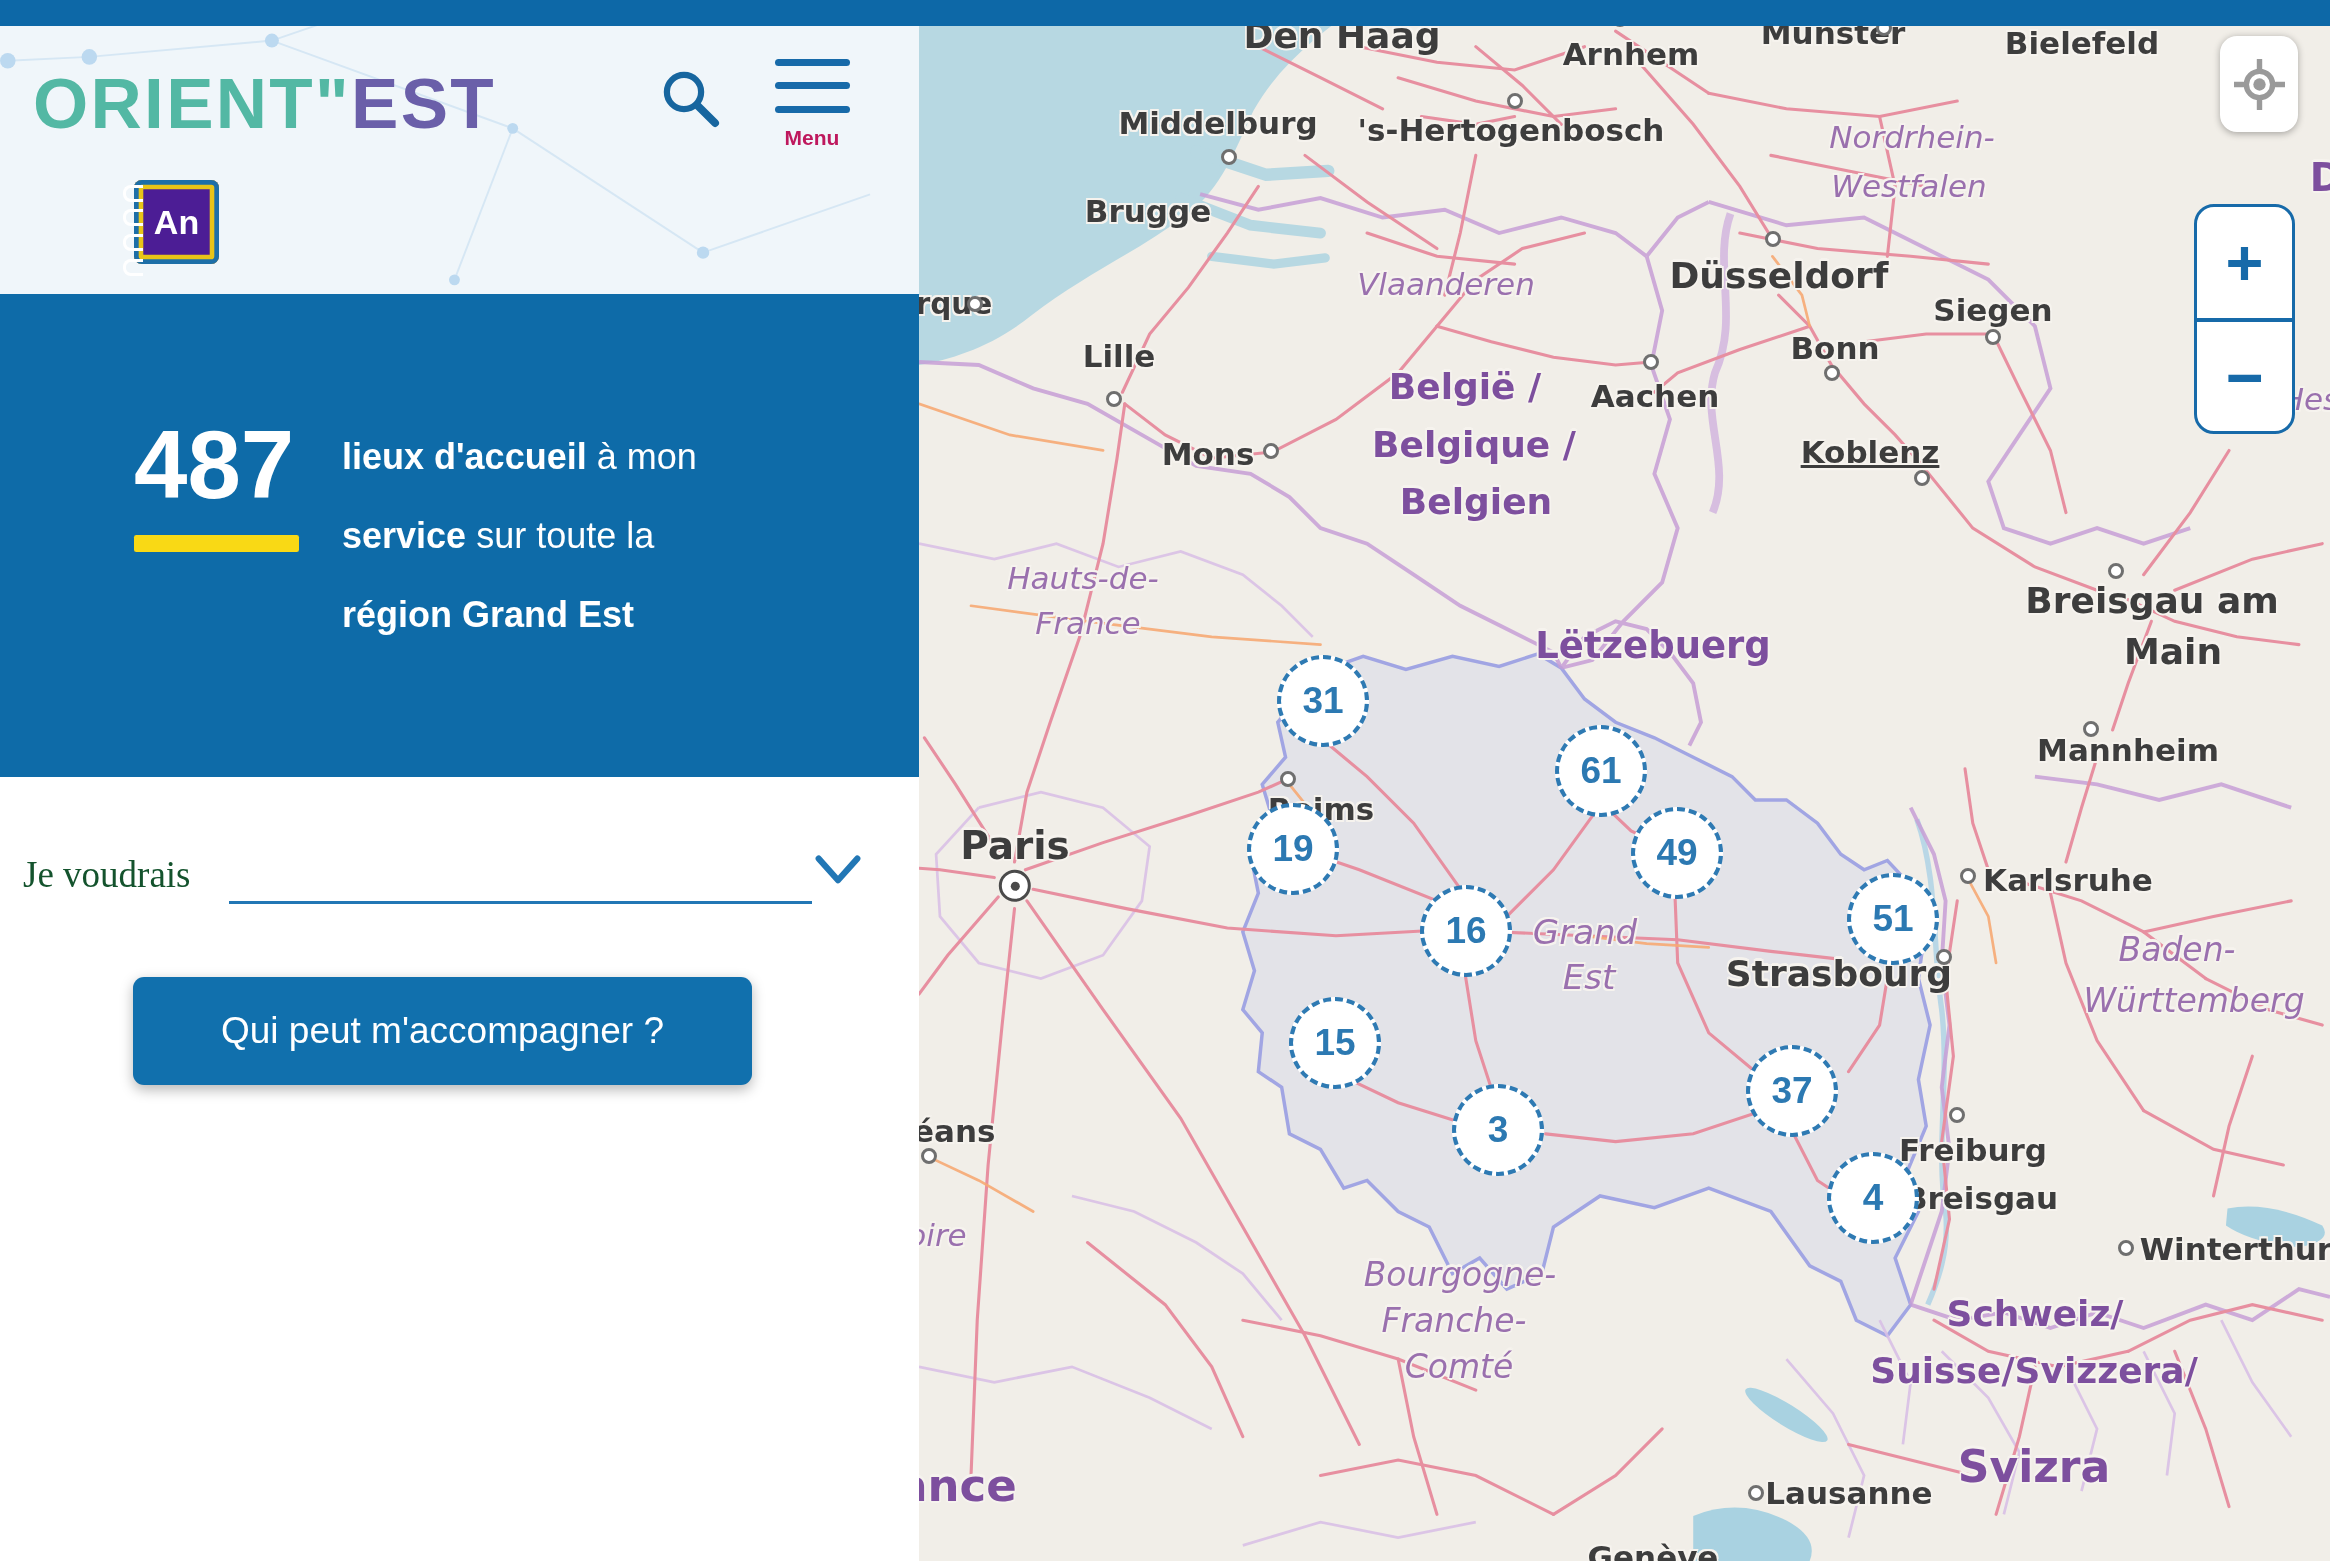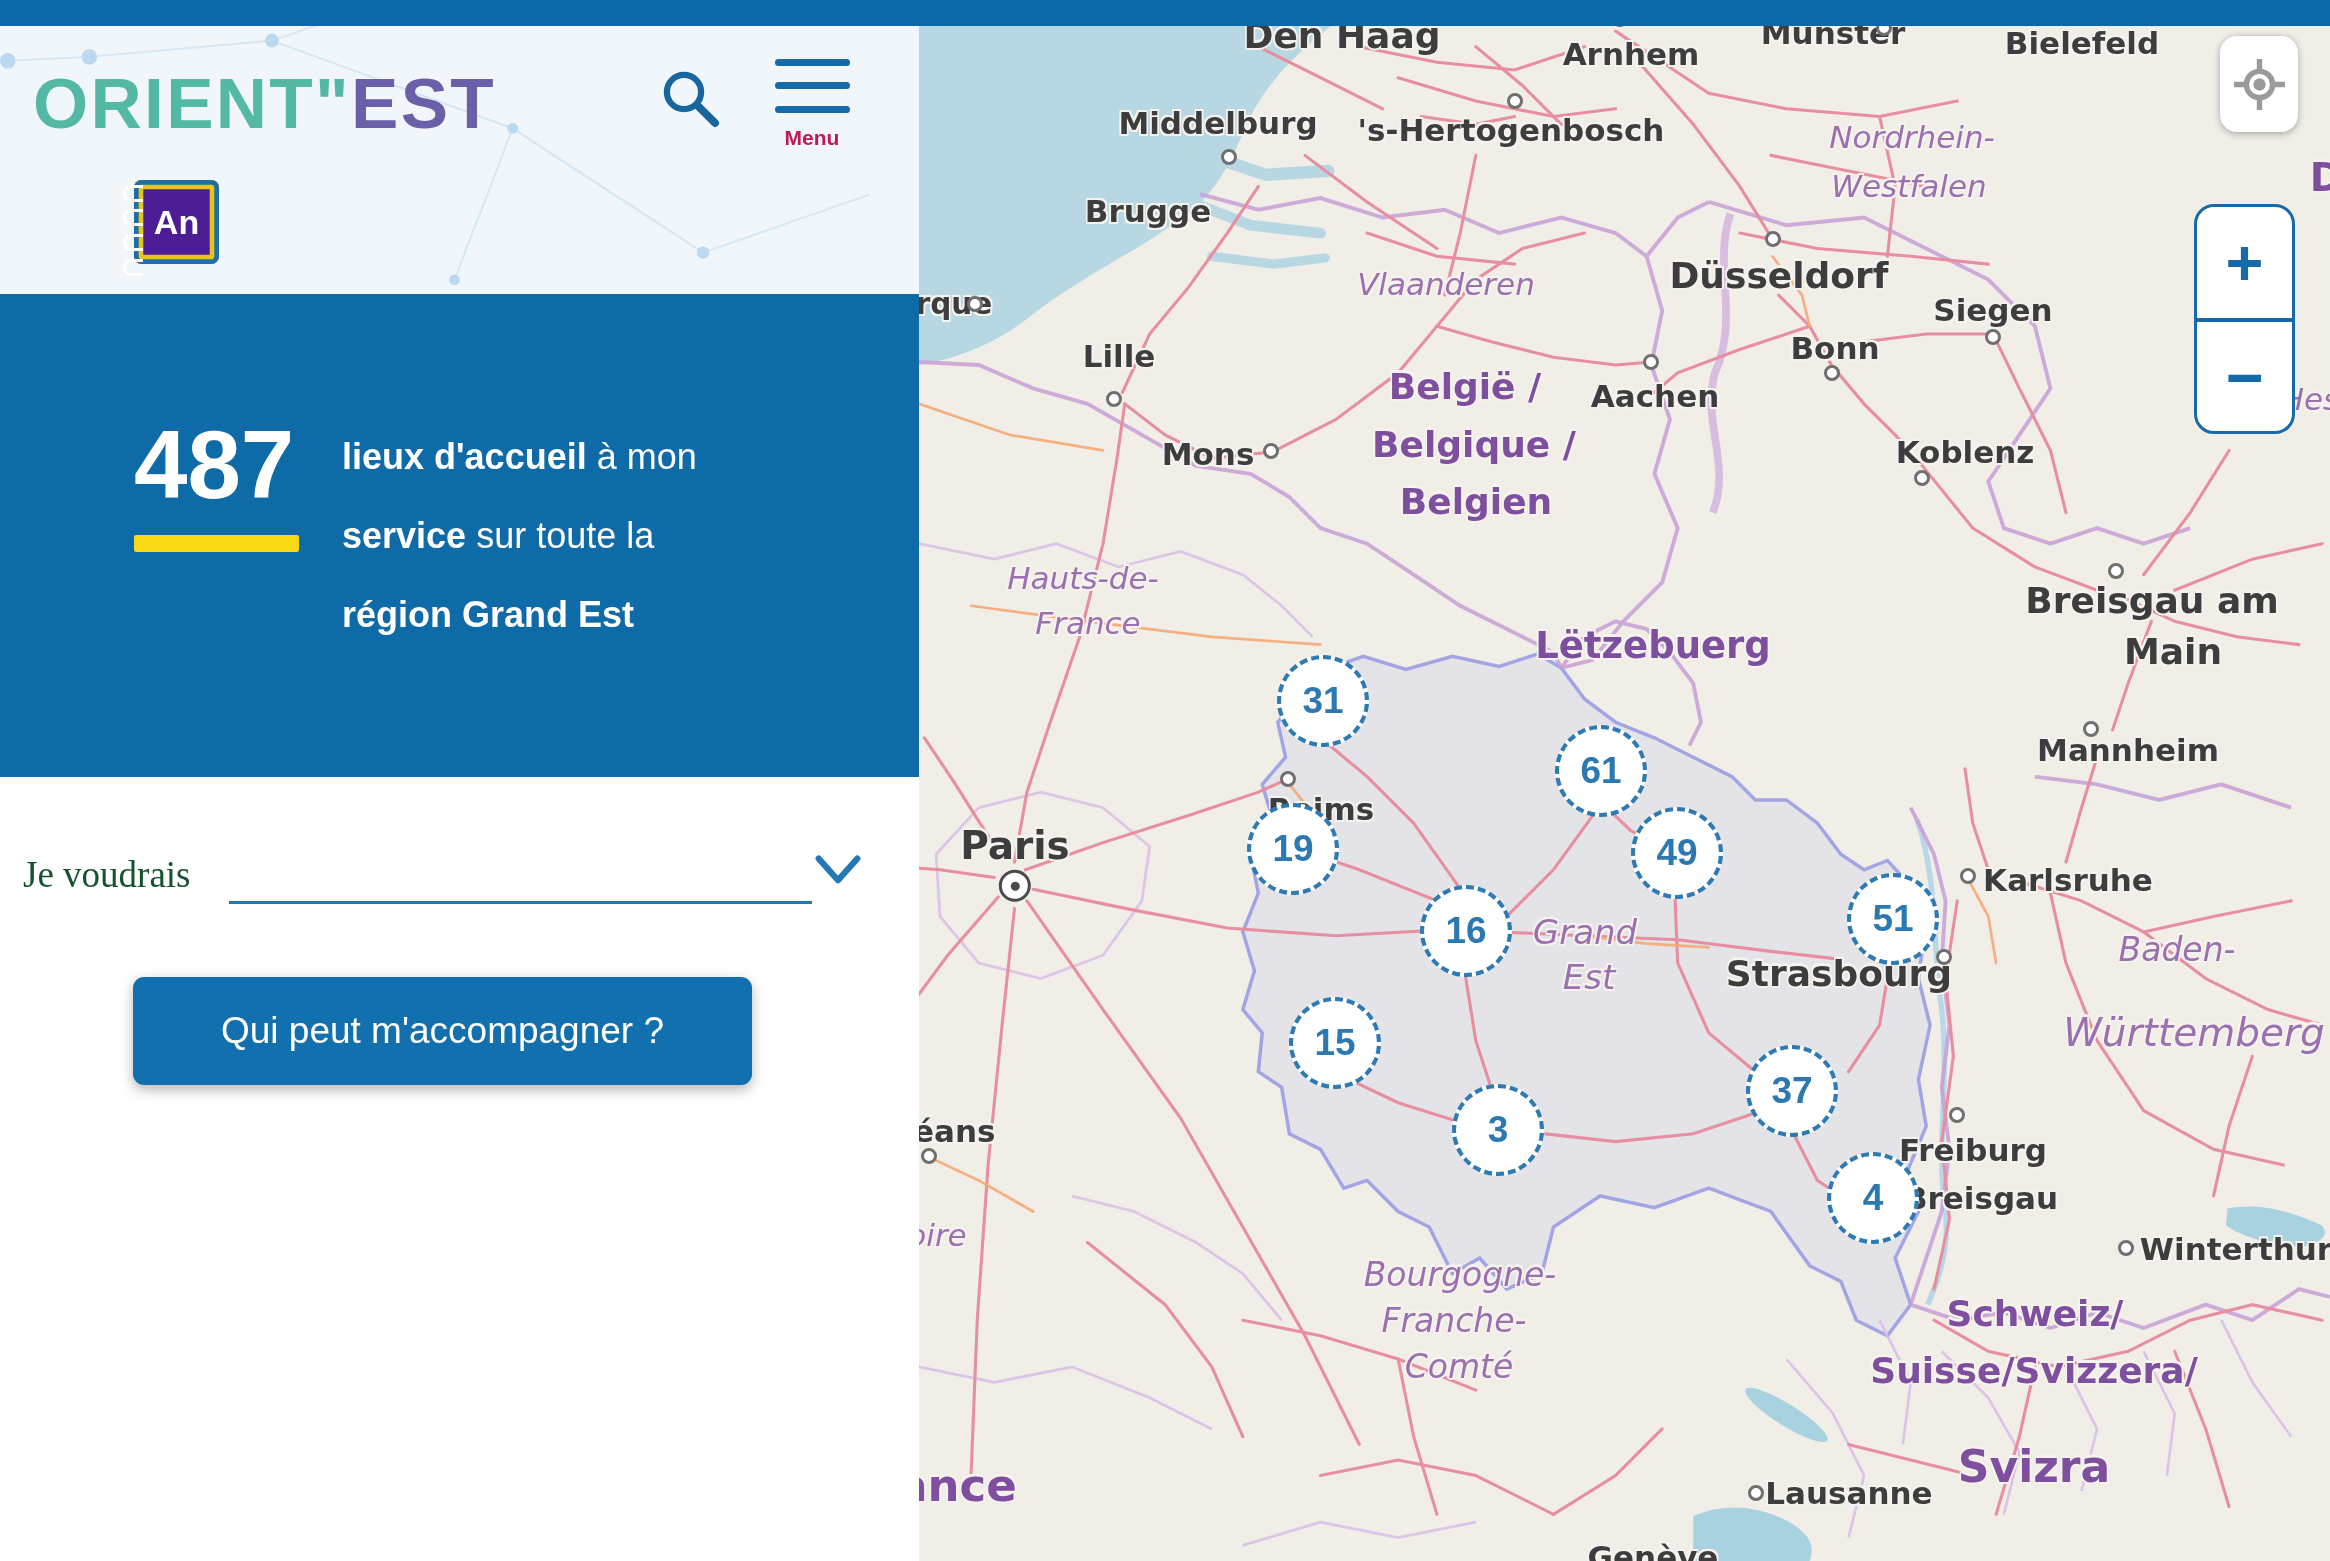--- a/index.html
+++ b/index.html
@@ -217,21 +217,21 @@
         <div class="map-label lab-city" style="left: 299px; top: 123px; font-size: 31px;">Middelburg</div>
         <div class="map-label lab-city" style="left: 592px; top: 130px; font-size: 31px;">'s-Hertogenbosch</div>
         <div class="map-label lab-city" style="left: 229px; top: 211px; font-size: 31px;">Brugge</div>
         <div class="map-label lab-city" style="left: 25px; top: 304px; font-size: 29.5px;">erque</div>
         <div class="map-label lab-city" style="left: 200px; top: 356px; font-size: 31px;">Lille</div>
         <div class="map-label lab-city" style="left: 289px; top: 454px; font-size: 31px;">Mons</div>
         <div class="map-label lab-city" style="left: 736px; top: 396px; font-size: 31px;">Aachen</div>
         <div class="map-label lab-city" style="left: 860px; top: 275px; font-size: 36px;">Düsseldorf</div>
         <div class="map-label lab-city" style="left: 1074px; top: 310px; font-size: 31px;">Siegen</div>
         <div class="map-label lab-city" style="left: 916px; top: 348px; font-size: 31px;">Bonn</div>
-        <div class="map-label lab-city" style="left: 1046px; top: 452px; font-size: 31px;">Koblenz</div>
+        <div class="map-label lab-city" style="left: 951px; top: 452px; font-size: 31px; text-decoration: underline;">Koblenz</div>
         <div class="map-label lab-city" style="left: 1233px; top: 600px; font-size: 36px;">Breisgau am</div>
         <div class="map-label lab-city" style="left: 1254px; top: 651px; font-size: 36px;">Main</div>
         <div class="map-label lab-city" style="left: 1209px; top: 750px; font-size: 31px;">Mannheim</div>
         <div class="map-label lab-city" style="left: 1149px; top: 880px; font-size: 31px;">Karlsruhe</div>
         <div class="map-label lab-city" style="left: 96px; top: 845px; font-size: 39px;">Paris</div>
         <div class="map-label lab-city" style="left: 402px; top: 809px; font-size: 31px;">Reims</div>
         <div class="map-label lab-city" style="left: 920px; top: 973px; font-size: 36px;">Strasbourg</div>
         <div class="map-label lab-city" style="left: 1054px; top: 1150px; font-size: 31px;">Freiburg</div>
         <div class="map-label lab-city" style="left: 1062px; top: 1198px; font-size: 31px;">Breisgau</div>
         <div class="map-label lab-city" style="left: 1317px; top: 1249px; font-size: 31px;">Winterthur</div>
@@ -251,21 +251,21 @@
         <div class="map-label lab-region" style="left: 993px; top: 137px; font-size: 31px;">Nordrhein-</div>
         <div class="map-label lab-region" style="left: 990px; top: 186px; font-size: 31px;">Westfalen</div>
         <div class="map-label lab-region" style="left: 164px; top: 578px; font-size: 31px;">Hauts-de-</div>
         <div class="map-label lab-region" style="left: 169px; top: 623px; font-size: 31px;">France</div>
         <div class="map-label lab-region" style="left: 666px; top: 932px; font-size: 34px;">Grand</div>
         <div class="map-label lab-region" style="left: 670px; top: 977px; font-size: 34px;">Est</div>
         <div class="map-label lab-region" style="left: 541px; top: 1274px; font-size: 33px;">Bourgogne-</div>
         <div class="map-label lab-region" style="left: 535px; top: 1320px; font-size: 33px;">Franche-</div>
         <div class="map-label lab-region" style="left: 540px; top: 1366px; font-size: 33px;">Comté</div>
         <div class="map-label lab-region" style="left: 1258px; top: 949px; font-size: 33px;">Baden-</div>
-        <div class="map-label lab-region" style="left: 1275px; top: 1000px; font-size: 39px; margin-top: 32px;">Württemberg</div>
+        <div class="map-label lab-region" style="left: 1275px; top: 1000px; font-size: 33px;">Württemberg</div>
         <div class="map-label lab-region" style="left: 1391px; top: 399px; font-size: 31px;">Hes</div>
         <div class="map-label lab-region" style="left: 18px; top: 1235px; font-size: 31px;">oire</div>
         <div class="dot" style="left: 310px; top: 157px;"></div>
         <div class="dot" style="left: 596px; top: 101px;"></div>
         <div class="dot" style="left: 701px; top: 19.4px;"></div>
         <div class="dot" style="left: 965px; top: 28px;"></div>
         <div class="dot" style="left: 56px; top: 304px;"></div>
         <div class="dot" style="left: 195px; top: 399px;"></div>
         <div class="dot" style="left: 352px; top: 451px;"></div>
         <div class="dot" style="left: 732px; top: 362px;"></div>

